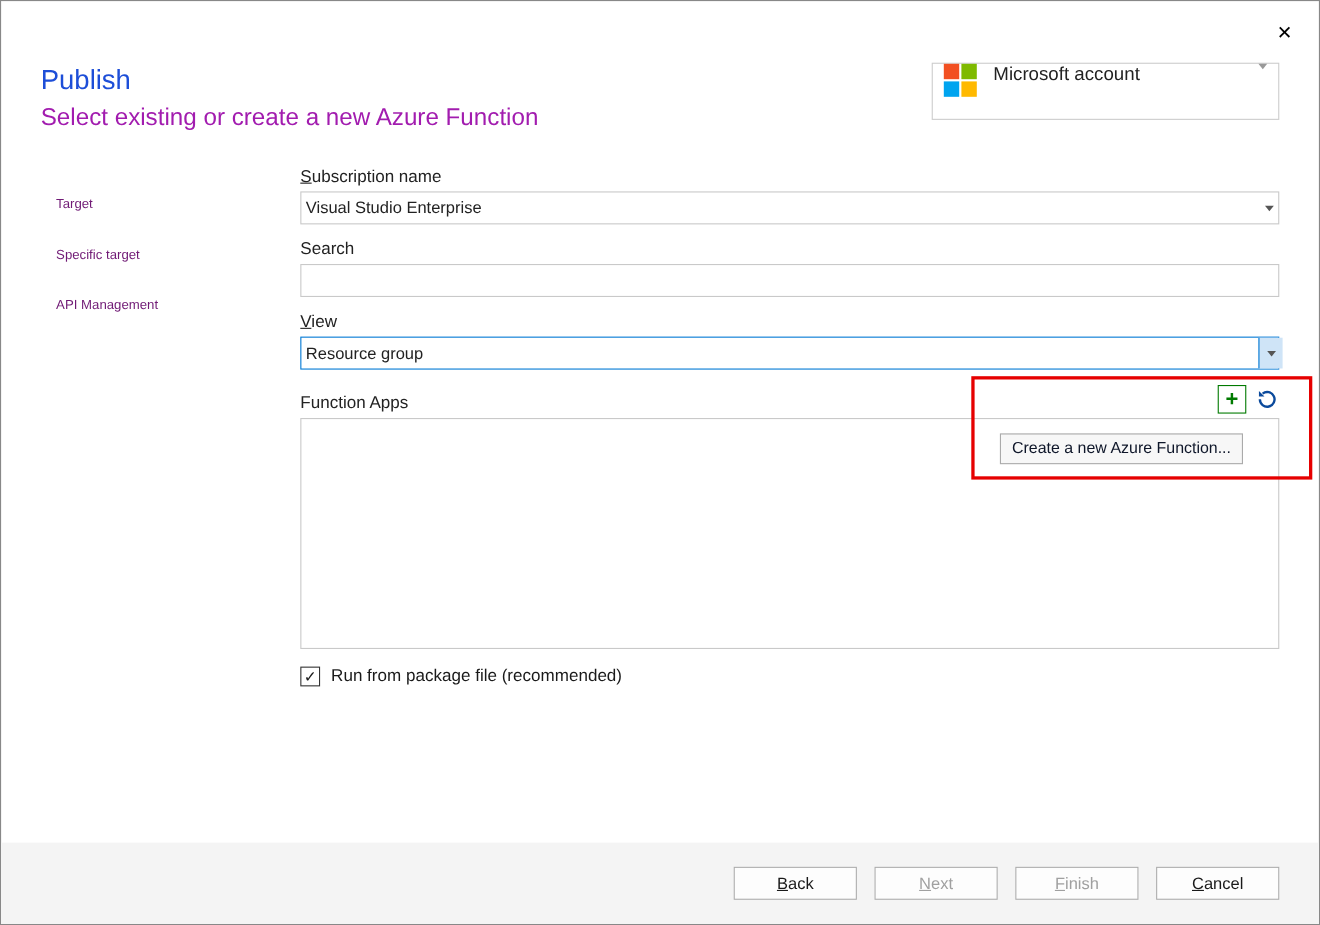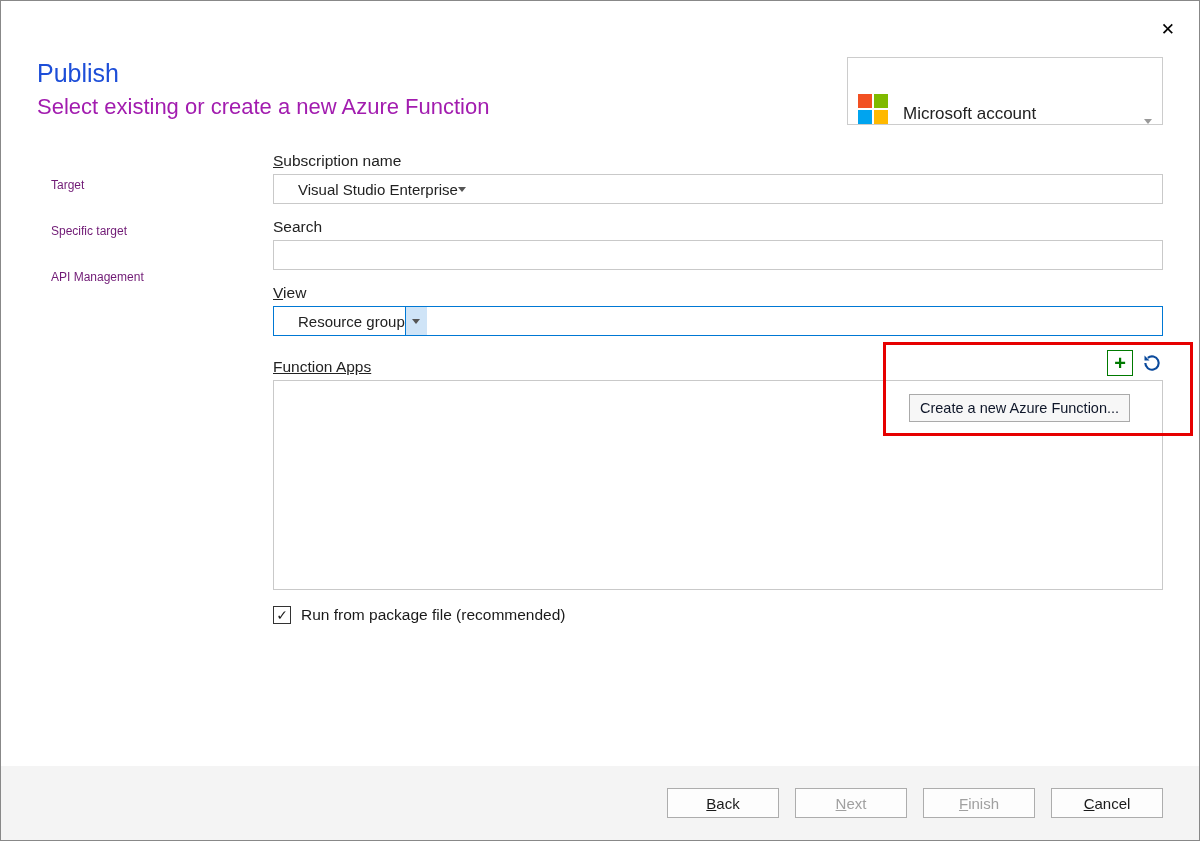--- a/index.html
+++ b/index.html
@@ -43,24 +43,24 @@
     .subtitle {
       font-size: 22px;
       font-weight: 400;
       color: #a21caf;
     }
     .account-box {
       position: absolute;
       top: 56px;
       right: 36px;
       width: 316px;
-      height: 68px;
+      height: 52px;
       border: 1px solid #ccc;
       display: flex;
-      align-items: flex-end;
+      align-items: flex-start;
       padding: 0 10px;
       cursor: pointer;
       background: #fff;
     }
     .ms-logo {
       display: grid;
       grid-template-columns: 14px 14px;
       grid-template-rows: 14px 14px;
       gap: 2px;
       margin-right: 15px;
@@ -126,24 +126,24 @@
       margin-bottom: 4px;
       display:block;
     }
     .underline-first { text-decoration: underline; }
     .combo {
       width:100%;
       height:30px;
       border:1px solid #c9c9c9;
       display:flex;
       align-items:center;
-      padding:0 24px;
+      padding:0 4px;
       font-size:15px;
       color:#222;
-      justify-content:flex-start;
+      justify-content:space-between;
       background:#fff;
       cursor:pointer;
     }
     .combo-caret {
       width:0;height:0;
       border-left:4px solid transparent;
       border-right:4px solid transparent;
       border-top:5px solid #555;
     }
     .combo.active {
@@ -166,21 +166,21 @@
       padding:0 8px;
       font-size:15px;
       outline:none;
     }
     .fapps-header {
       display:flex;
       justify-content:space-between;
       align-items:flex-end;
       margin-bottom:4px;
     }
-    .fapps-title { font-size:15.5px; color:#222;text-decoration:underline; }
+    .fapps-title { font-size:15.5px; color:#222; }
     .fapps-tools { display:flex; gap:8px; align-items:center; }
     .tool-sq {
       width:26px; height:26px;
       border:1px solid #007a00;
       display:flex; align-items:center; justify-content:center;
       color:#007a00; font-size:20px; font-weight:bold;
       cursor:pointer;
       background:#fff;
     }
     .refresh-ic {

